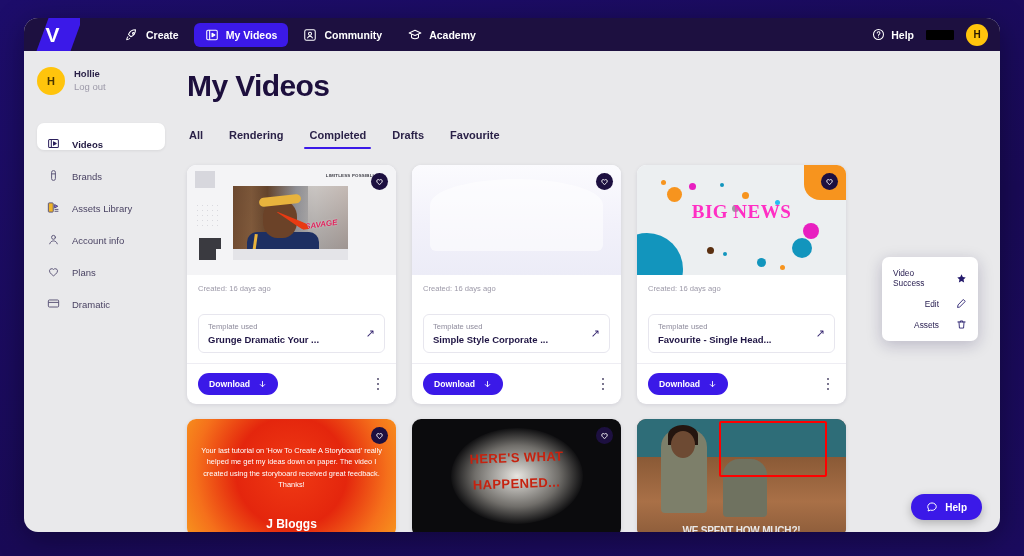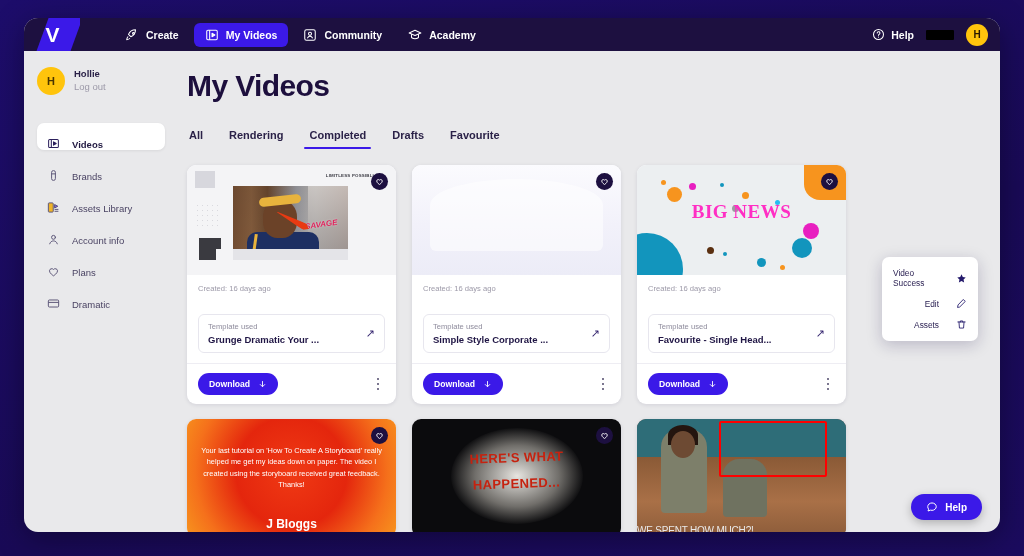--- a/index.html
+++ b/index.html
@@ -224,21 +224,21 @@
   .t5 .glow { position:absolute; left:50%; top:48%; transform:translate(-50%,-50%); width:132px; height:96px; border-radius:50%;
     background: radial-gradient(ellipse at center, rgba(242,240,235,0.95) 0%, rgba(180,176,168,0.6) 45%, rgba(20,20,22,0) 72%); }
   .t5 .l1 { position:absolute; left:0; right:0; top:31px; text-align:center; color:#c6220f; font-size:13px; font-weight:800; letter-spacing:0.4px; transform:rotate(-2deg);}
   .t5 .l2 { position:absolute; left:0; right:0; top:57px; text-align:center; color:#c6220f; font-size:13px; font-weight:800; letter-spacing:0.4px; transform:rotate(-2deg);}
   .t6 { background:#6e5a4a; }
   .t6 .wallbg { position:absolute; inset:0; background:linear-gradient(180deg,#2e6d78 0%,#2e6d78 32%,#8a5a36 32%,#a97047 70%,#8c5c3a 100%); }
   .t6 .person { position:absolute; left:24px; top:10px; width:46px; height:84px; background:#7d7f6a; border-radius:18px 18px 4px 4px; }
   .t6 .face { position:absolute; left:34px; top:12px; width:24px; height:27px; border-radius:50%; background:#6d4a33; }
   .t6 .hair { position:absolute; left:31px; top:6px; width:30px; height:20px; border-radius:50% 50% 0 0; background:#24150f; }
   .t6 .person2 { position:absolute; left:86px; top:40px; width:44px; height:58px; background:#6f7260; border-radius:16px 16px 4px 4px; }
-  .t6 .caption { position:absolute; left:0; right:0; bottom:1px; color:#e9e9e9; font-size:10px; font-weight:400; letter-spacing:-0.2px; }
+  .t6 .caption { position:absolute; left:0; right:0; bottom:1px; text-align:center; color:#e9e9e9; font-size:10px; font-weight:700; letter-spacing:-0.2px; }
   
   .ctx-menu {
     position: absolute; right: 9px; top: 24px;
     width: 96px; background:#fff; border-radius:7px;
     box-shadow: 0 4px 16px rgba(25,12,70,0.22);
     padding: 6px 0; z-index: 40;
   }
   .ctx-item {
     display:flex; align-items:center; justify-content:flex-end; gap:17px;
     padding: 5px 11px; font-size:8.3px; color:#241a4d; cursor:pointer; font-weight:500;

